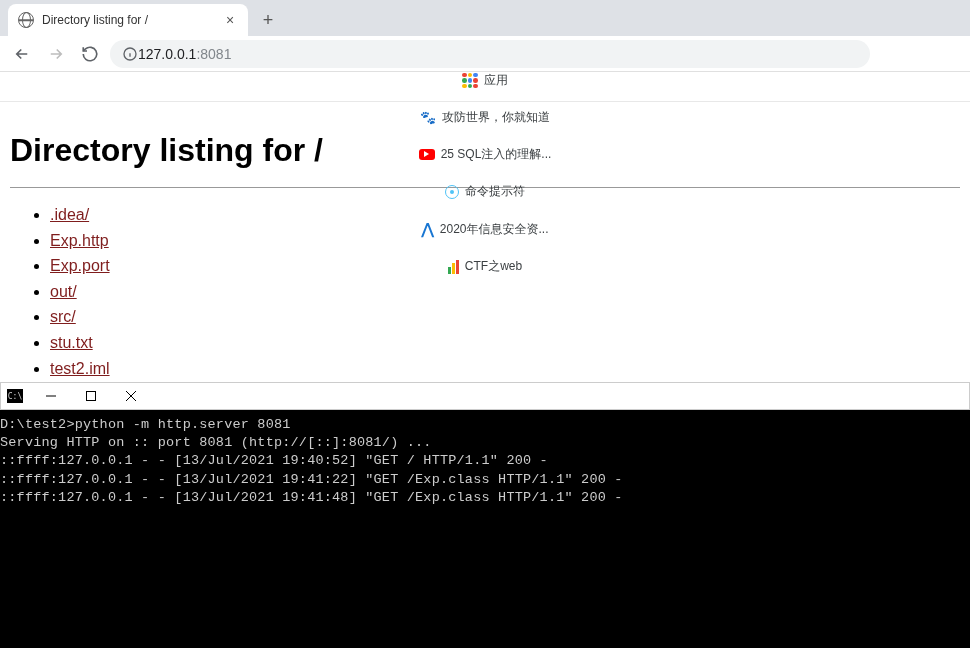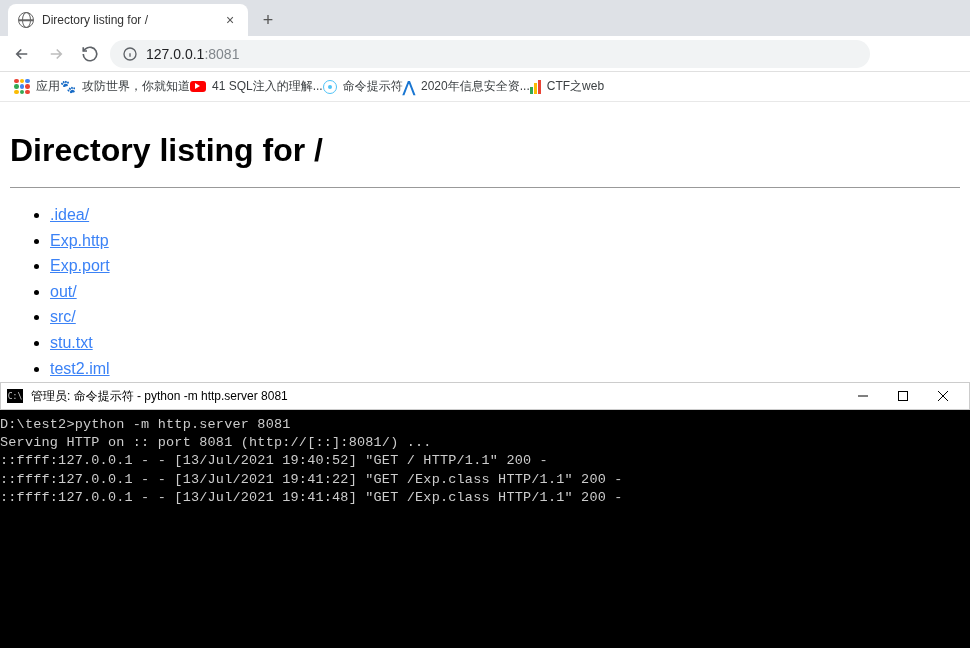--- a/index.html
+++ b/index.html
@@ -11,47 +11,47 @@
     .tab-favicon::before { content: ''; position: absolute; width: 100%; height: 1.5px; background: #666; top: 50%; left: 0; transform: translateY(-50%); }
     .tab-favicon::after { content: ''; position: absolute; width: 7px; height: 14px; border: 1.5px solid #666; border-radius: 50%; top: -1.5px; left: 3px; }
     .tab-title { flex: 1; overflow: hidden; white-space: nowrap; }
     .tab-close { width: 16px; height: 16px; display: flex; align-items: center; justify-content: center; font-size: 14px; color: #555; }
     .new-tab { width: 28px; height: 28px; display: flex; align-items: center; justify-content: center; font-size: 18px; color: #555; margin-left: 6px; margin-bottom: 2px; }
     
     .toolbar { height: 36px; background: #fff; display: flex; align-items: center; padding: 0 8px; gap: 6px; border-bottom: 1px solid #e0e0e0; }
     .nav-btn { width: 28px; height: 28px; display: flex; align-items: center; justify-content: center; color: #5f6368; }
     .nav-btn.disabled { color: #bdbdbd; }
     .nav-btn svg { width: 18px; height: 18px; }
-    .address-bar { flex: 1; max-width: 760px; height: 28px; background: #f1f3f4; border-radius: 14px; display: flex; align-items: center; padding: 0 12px; gap: 8px; font-size: 14px; color: #202124; }
+    .address-bar { flex: 1; max-width: 760px; height: 28px; background: #f1f3f4; border-radius: 14px; display: flex; align-items: center; padding: 0 12px; font-size: 14px; color: #202124; }
     .info-icon { width: 16px; height: 16px; display: flex; align-items: center; justify-content: center; color: #5f6368; }
     .address-host { color: #202124; }
     .address-port { color: #80868b; }
     
-    .bookmarks { height: 30px; background: #fff; display: flex; align-items: center; padding: 0 14px; font-size: 12px; color: #3c4043; border-bottom: 1px solid #e8e8e8; }
+    .bookmarks { height: 30px; background: #fff; display: flex; align-items: center; padding: 0 14px; gap: 20px; font-size: 12px; color: #3c4043; border-bottom: 1px solid #e8e8e8; flex-direction: column; }
     .bm-item { display: flex; align-items: center; gap: 6px; }
     .bm-apps { width: 16px; height: 16px; display: grid; grid-template-columns: repeat(3, 1fr); grid-template-rows: repeat(3, 1fr); gap: 1px; }
     .bm-apps span { background: #202124; border-radius: 50%; }
     .bm-apps span:nth-child(1){background:#ea4335;} .bm-apps span:nth-child(2){background:#fbbc04;} .bm-apps span:nth-child(3){background:#4285f4;}
     .bm-apps span:nth-child(4){background:#34a853;} .bm-apps span:nth-child(5){background:#4285f4;} .bm-apps span:nth-child(6){background:#ea4335;}
     .bm-apps span:nth-child(7){background:#fbbc04;} .bm-apps span:nth-child(8){background:#34a853;} .bm-apps span:nth-child(9){background:#ea4335;}
     .baidu-icon { width:16px; height:16px; display:flex; align-items:center; justify-content:center; color:#2932e1; font-size:13px; }
     .yt-icon { width:16px; height:11px; background:#ff0000; border-radius:3px; position:relative; }
     .yt-icon::after { content:''; position:absolute; left:5px; top:2px; border-left:5px solid #fff; border-top:3.5px solid transparent; border-bottom:3.5px solid transparent; }
     .circ-icon { width:14px; height:14px; border:1.5px solid #4fc3f7; border-radius:50%; position:relative; }
     .circ-icon::after { content:''; position:absolute; width:4px; height:4px; background:#4fc3f7; border-radius:50%; top:4px; left:4px; }
     .lambda-icon { color:#1976d2; font-size:15px; font-weight:bold; }
     .bars-icon { display:flex; gap:1px; align-items:flex-end; height:14px; }
     .bars-icon span { width:3px; } .bars-icon span:nth-child(1){height:7px;background:#34a853;} .bars-icon span:nth-child(2){height:11px;background:#fbbc04;} .bars-icon span:nth-child(3){height:14px;background:#ea4335;}
     
     .page { padding: 16px 10px; background:#fff; height: 280px; }
     .page h1 { font-size: 32px; font-weight: bold; margin: 14px 0 18px 0; color: #000; }
     .page hr { border: none; border-top: 1px solid #999; margin-bottom: 14px; }
     .page ul { list-style: disc; padding-left: 40px; }
     .page li { font-size: 16px; line-height: 1.6; }
-    .page a { color: #3b82f6; text-decoration: underline; }
+    .page a { color: #7f1d1d; text-decoration: underline; }
     
     .terminal { position: relative; }
     .term-titlebar { height: 28px; background: #fff; border: 1px solid #ccc; display: flex; align-items: center; padding: 0 6px; gap: 8px; font-size: 12px; color: #000; }
     .term-icon { width:16px; height:14px; background:#000; position:relative; display:flex; align-items:center; justify-content:center; }
     .term-icon span { color:#ccc; font-size:8px; font-family:monospace; }
     .term-title { flex:1; }
     .win-ctrls { display:flex; gap:0; }
     .win-btn { width:40px; height:26px; display:flex; align-items:center; justify-content:center; font-size:12px; color:#000; }
     .win-btn svg { width:10px; height:10px; }
     .term-body { background:#000; color:#ccc; font-family: "Consolas","Courier New",monospace; font-size:13.5px; line-height:1.35; padding: 6px 0 0 0; height: 265px; white-space:pre; position:relative; letter-spacing:0.2px; }
@@ -112,21 +112,21 @@
         <span></span>
       </span>
     <span>应用</span>
   </div>
   <div class="bm-item">
     <span class="baidu-icon">🐾</span>
     <span>攻防世界，你就知道</span>
   </div>
   <div class="bm-item">
     <span class="yt-icon"></span>
-    <span>41 SQL注入的理解...</span>
+    <span>25 SQL注入的理解...</span>
   </div>
   <div class="bm-item">
     <span class="circ-icon"></span>
     <span>命令提示符</span>
   </div>
   <div class="bm-item">
     <span class="lambda-icon">⋀</span>
     <span>2020年信息安全资...</span>
   </div>
   <div class="bm-item">
@@ -151,21 +151,20 @@
     <li><a href="#">stu.txt</a></li>
     <li><a href="#">test2.iml</a></li>
   </ul>
 </div>
 
 <div class="terminal">
   <div class="term-titlebar">
     <span class="term-icon">
         <span>C:\</span>
       </span>
-    <span class="term-title">管理员: 命令提示符 - python  -m http.server 8081</span>
     <div class="win-ctrls">
       <div class="win-btn">
           <svg viewBox="0 0 10 10">
             <line x1="0" y1="5" x2="10" y2="5" stroke="currentColor" stroke-width="1"></line>
           </svg>
         </div>
       <div class="win-btn">
           <svg viewBox="0 0 10 10">
             <rect x="0.5" y="0.5" width="9" height="9" fill="none" stroke="currentColor" stroke-width="1"></rect>
           </svg>

